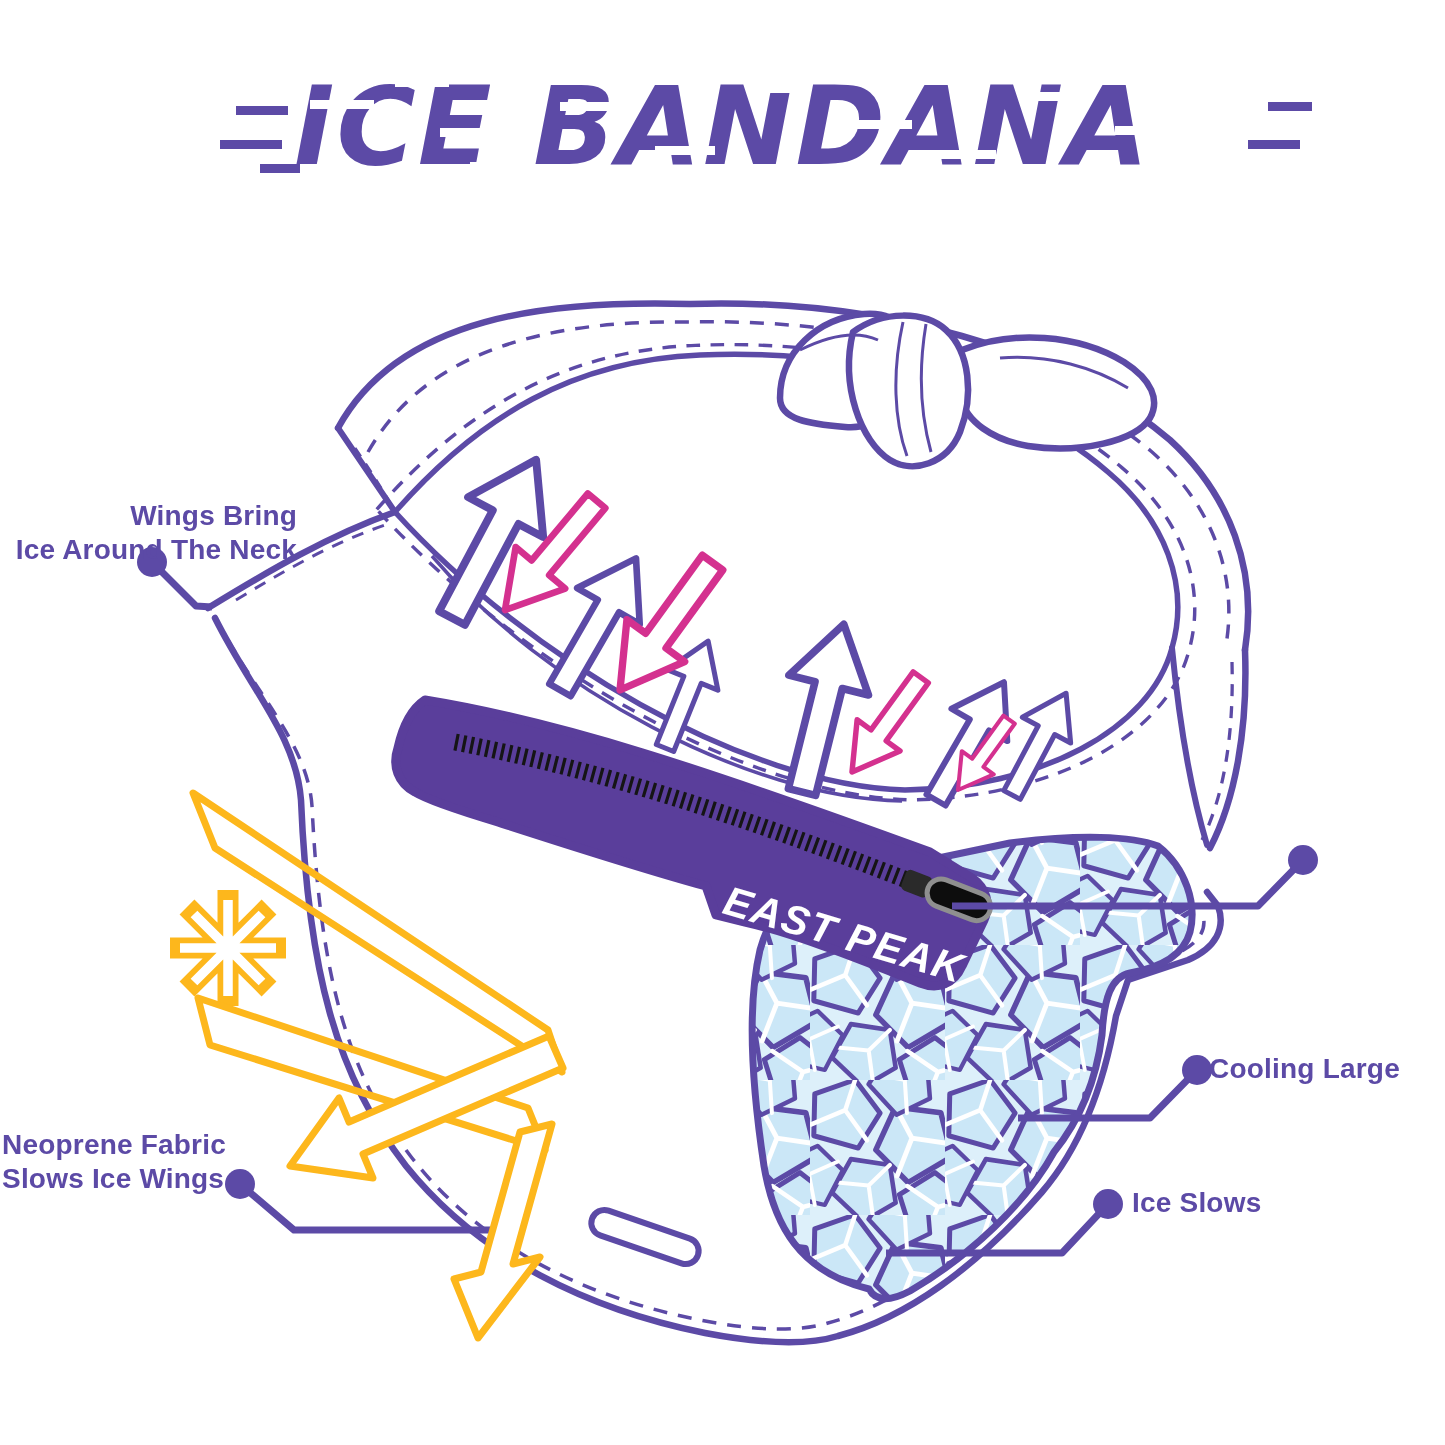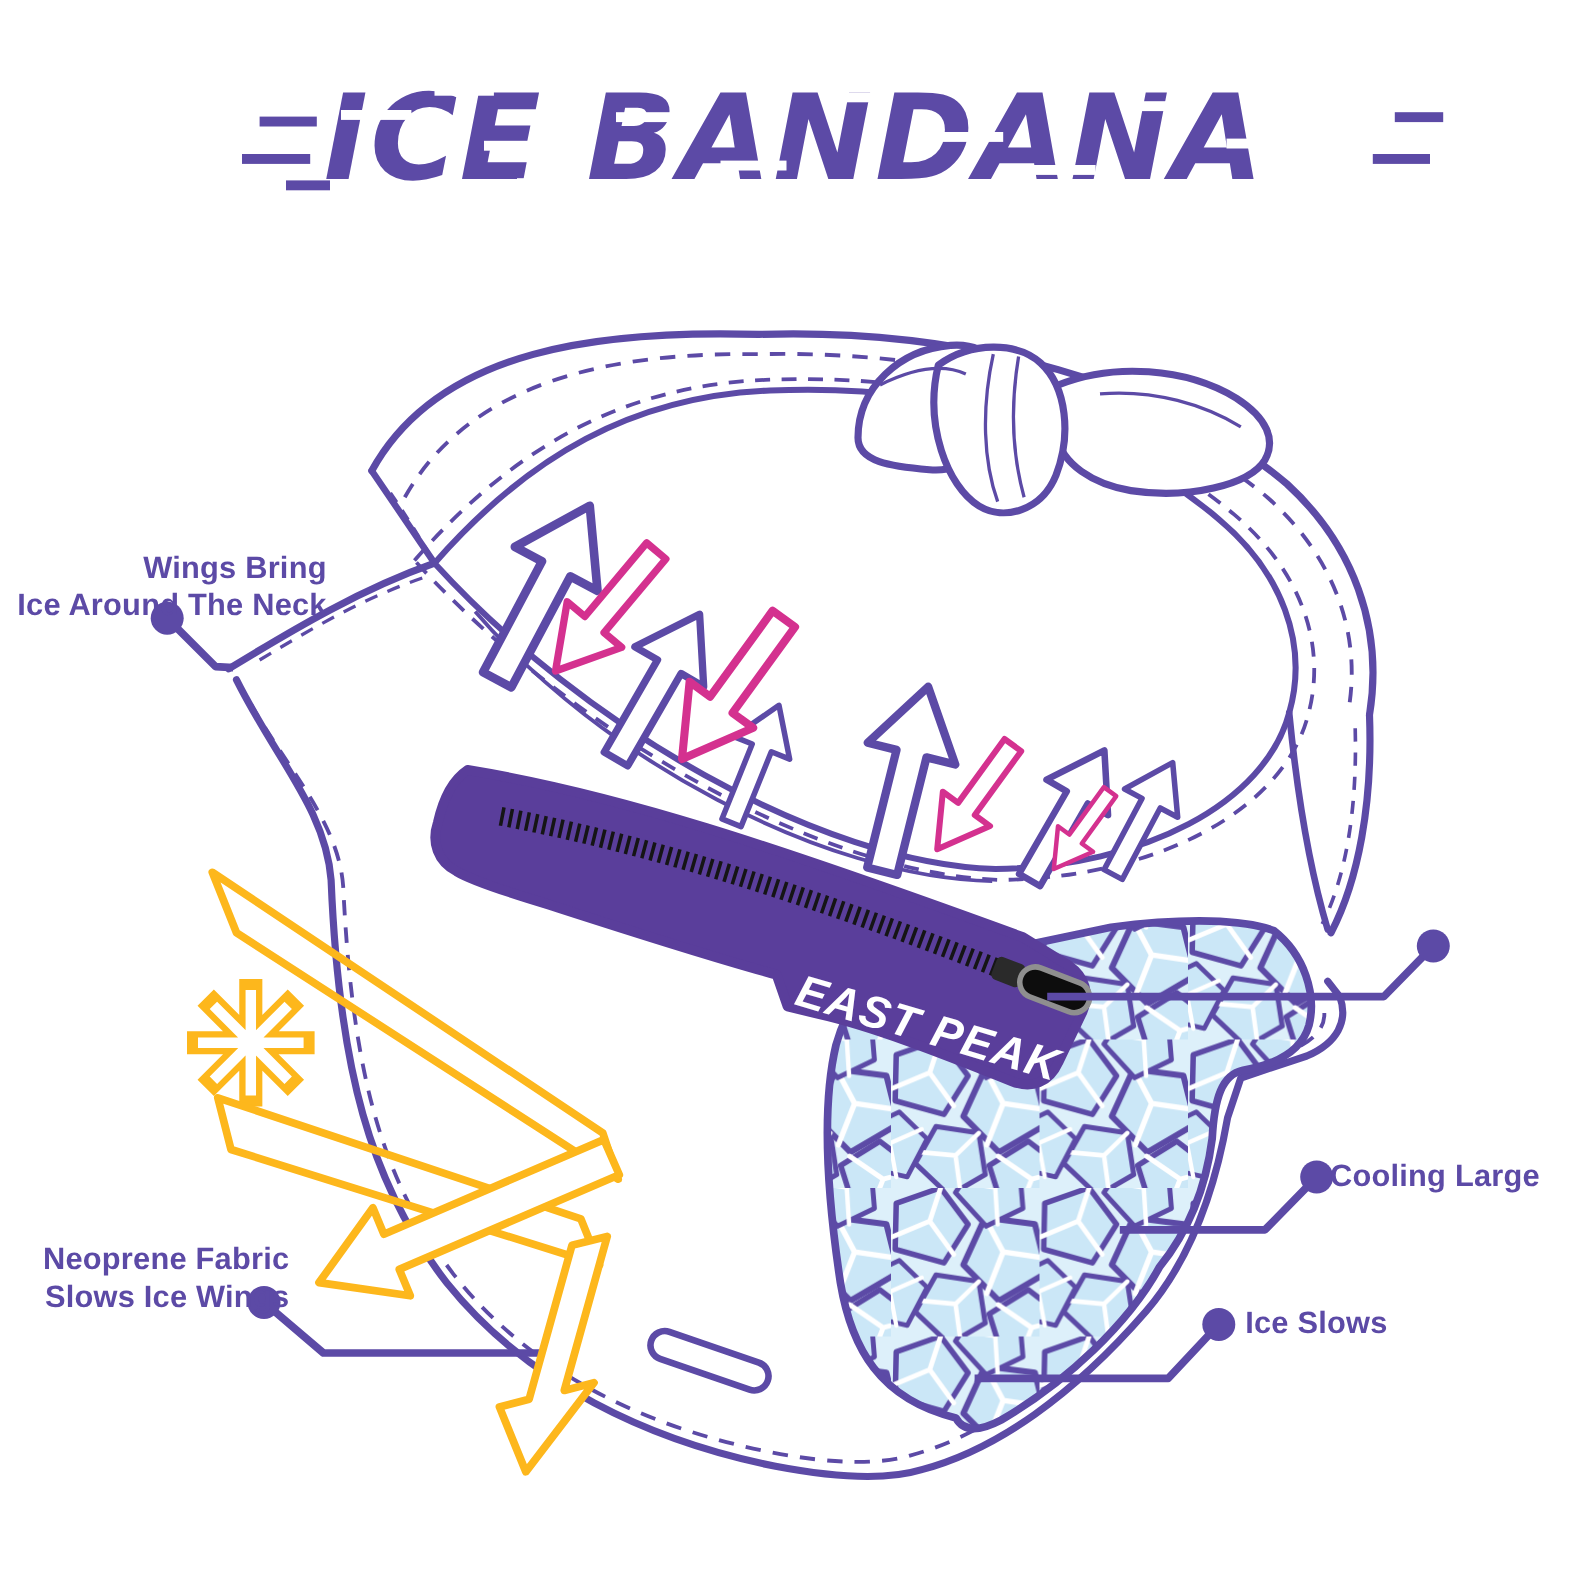--- a/index.html
+++ b/index.html
@@ -11,21 +11,21 @@
          font-size:108px;letter-spacing:2px;color:#5C4AA6;line-height:1.2;white-space:nowrap;}
   .subtitle{position:absolute;left:0;right:0;top:222px;text-align:center;
             font-size:31px;font-weight:700;letter-spacing:2.5px;color:#5C4AA6;}
   .callout{position:absolute;color:#5C4AA6;font-size:28px;font-weight:600;
            line-height:1.22;letter-spacing:.2px;}
   .callout span{display:block;}
   .c-wings{left:12px;top:468px;width:285px;text-align:right;margin-top:31px;}
   .c-zip{left:1212px;top:740px;width:226px;text-align:center;}
   .c-perf{left:1182px;top:1052px;width:245px;text-align:center;}
   .c-ice{left:1132px;top:1186px;width:240px;text-align:left;}
-  .c-neo{left:2px;top:1128px;width:238px;text-align:right;margin-left:23px;}
+  .c-neo{left:2px;top:1128px;width:238px;text-align:left;}
   .sl{position:absolute;height:9px;background:#fff;}
   .slp{position:absolute;height:9px;background:#5C4AA6;}
 </style>
 </head>
 <body>
 
 <div class="stage">
 
   <svg class="art" width="1445" height="1445" viewBox="0 0 1445 1445">
     <defs>

